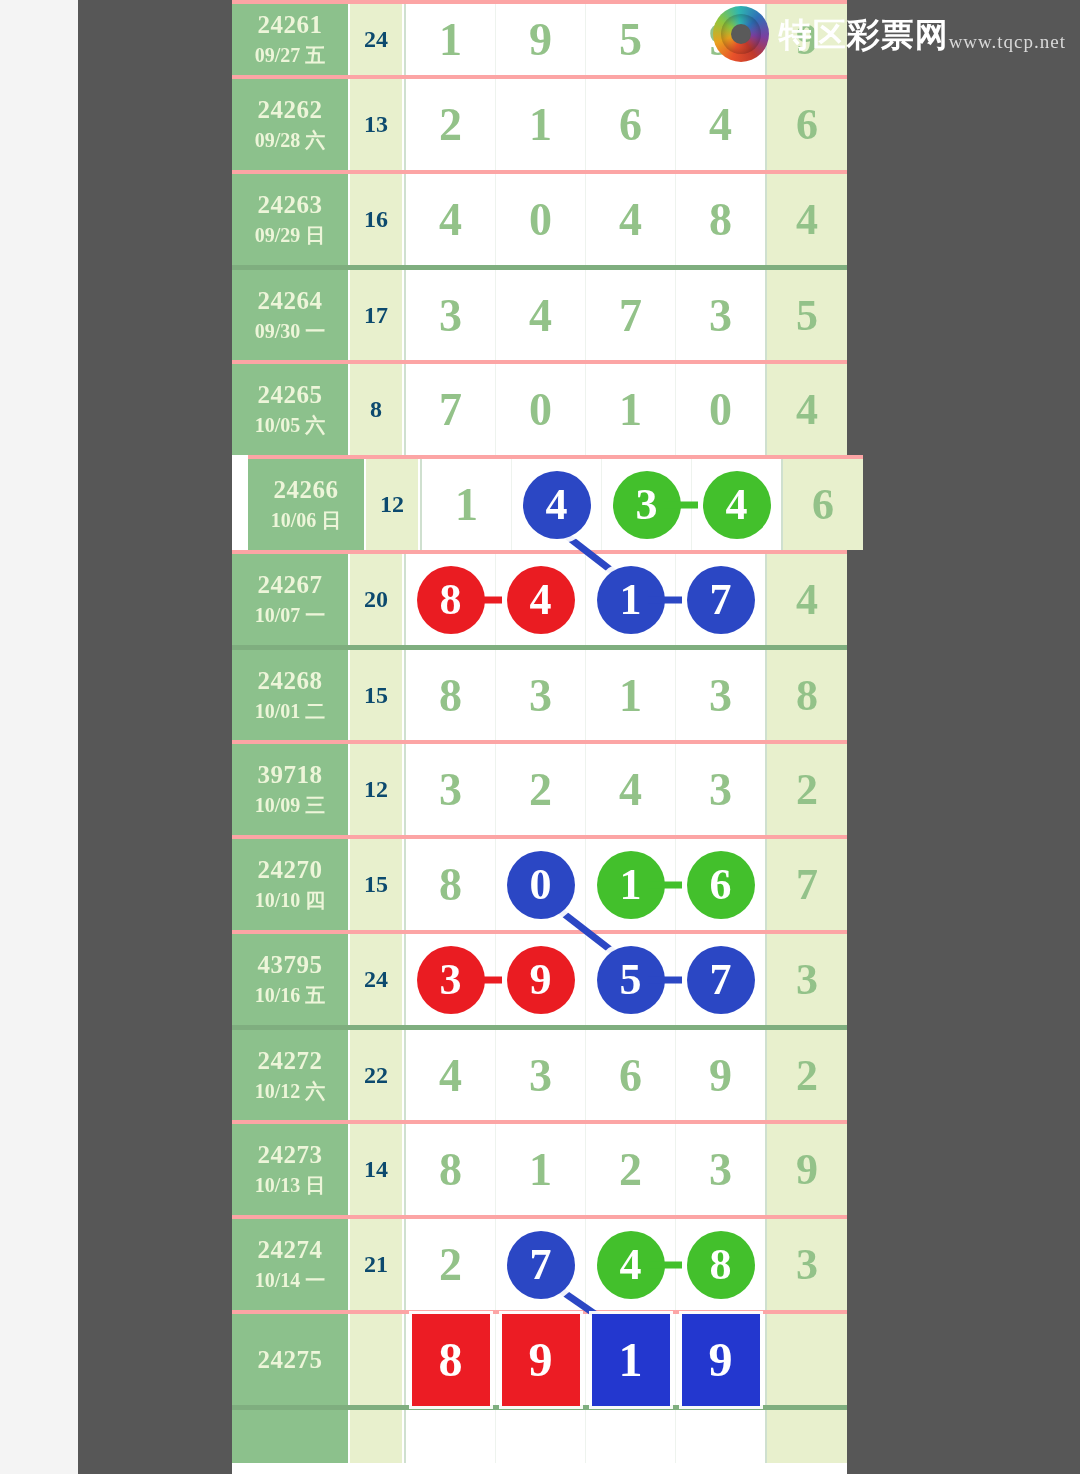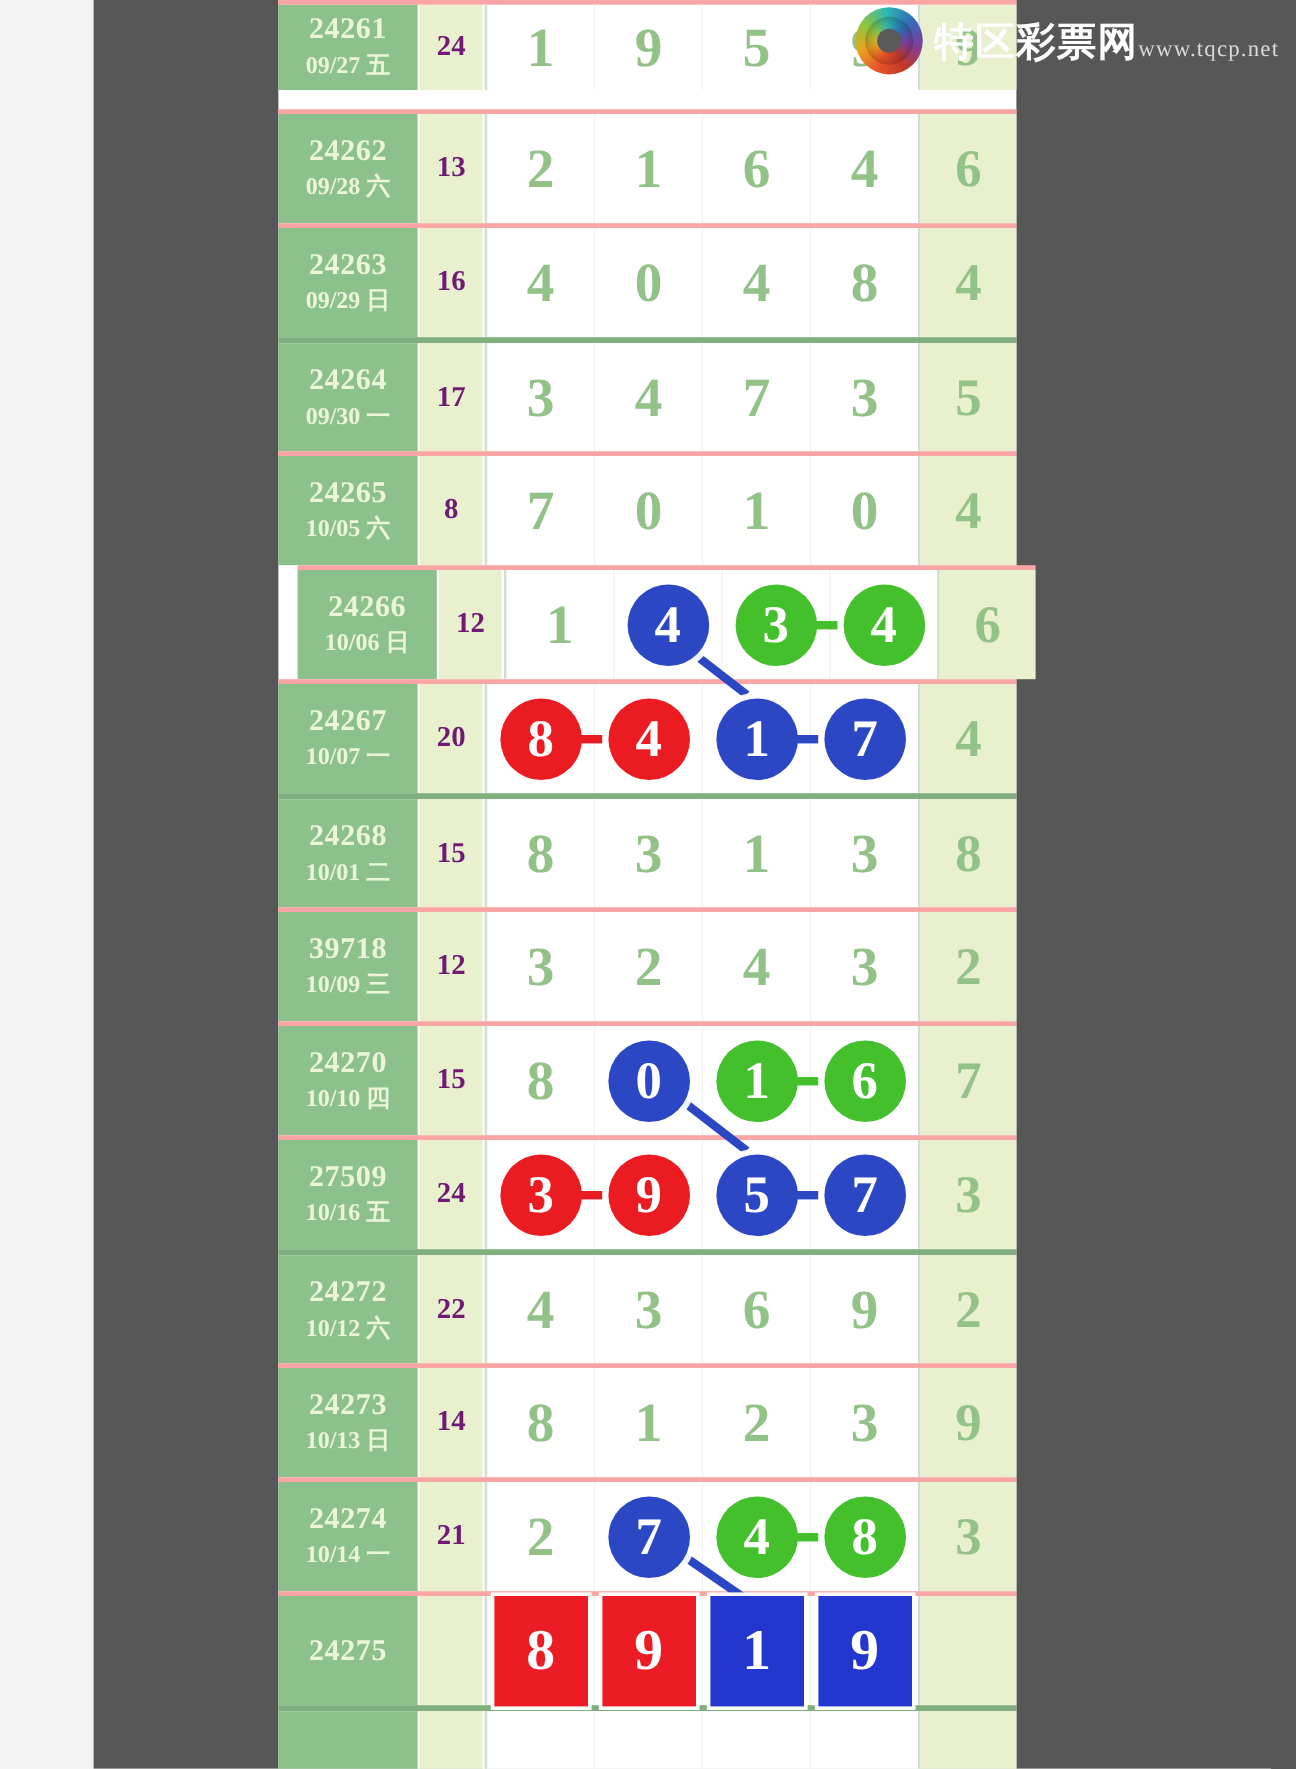--- a/index.html
+++ b/index.html
@@ -38,21 +38,21 @@
     color:#edf5d9;
     display:flex;flex-direction:column;align-items:center;justify-content:center;
     box-sizing:border-box;
     border-right:2px solid #ffffff;
   }
   .c-issue .no{font-size:25px;font-weight:bold;line-height:1.12;letter-spacing:.5px;}
   .c-issue .dt{font-size:20px;font-weight:bold;line-height:1.25;margin-top:4px;}
   .c-sum{
     width:54px;flex:0 0 54px;
     background:#e8f0cd;
-    color:#701a75;
+    color:#0c4a6e;
     display:flex;align-items:center;justify-content:center;
     font-size:24px;font-weight:bold;
     box-sizing:border-box;
     border-right:2px solid #ffffff;
   }
   .c-digits{
     flex:1 1 auto;display:flex;background:#ffffff;position:relative;
     box-sizing:border-box;
     border-left:2px solid #cfe0cf;border-right:2px solid #cfe0cf;
   }
@@ -157,21 +157,21 @@
       </div>
       <div class="c-sum">24</div>
       <div class="c-digits">
         <div class="dg plain">1</div>
         <div class="dg plain">9</div>
         <div class="dg plain">5</div>
         <div class="dg plain">9</div>
       </div>
       <div class="c-tail plain">9</div>
     </div>
-    <div class="row thin" style="height: 95px; margin-top: 16px;">
+    <div class="row thin" style="height: 95px;">
       <div class="c-issue">
         <span class="no">24262</span>
         <span class="dt">09/28 六</span>
       </div>
       <div class="c-sum">13</div>
       <div class="c-digits">
         <div class="dg plain">2</div>
         <div class="dg plain">1</div>
         <div class="dg plain">6</div>
         <div class="dg plain">4</div>
@@ -305,21 +305,21 @@
           <div class="ball green">1<span class="hlink green"></span></div>
         </div>
         <div class="dg">
           <div class="ball green">6</div>
         </div>
       </div>
       <div class="c-tail plain">7</div>
     </div>
     <div class="row thin" style="height: 95px;">
       <div class="c-issue">
-        <span class="no">27509</span>
+        <span class="no">43795</span>
         <span class="dt">10/16 五</span>
       </div>
       <div class="c-sum">24</div>
       <div class="c-digits">
         <div class="dg">
           <div class="ball red">3<span class="hlink red"></span></div>
         </div>
         <div class="dg">
           <div class="ball red">9</div>
         </div>

